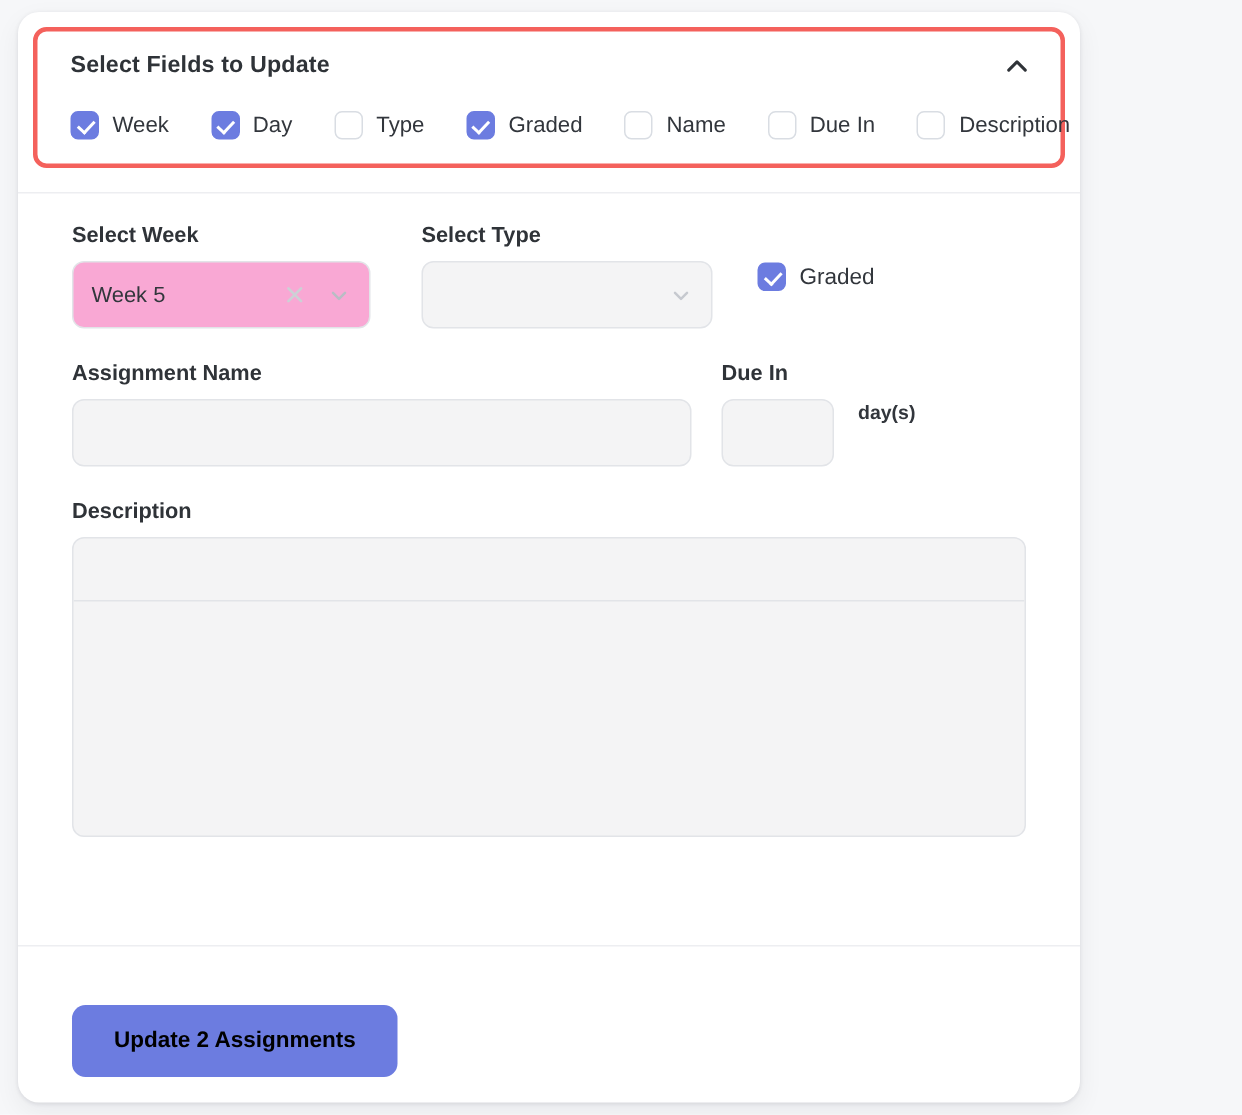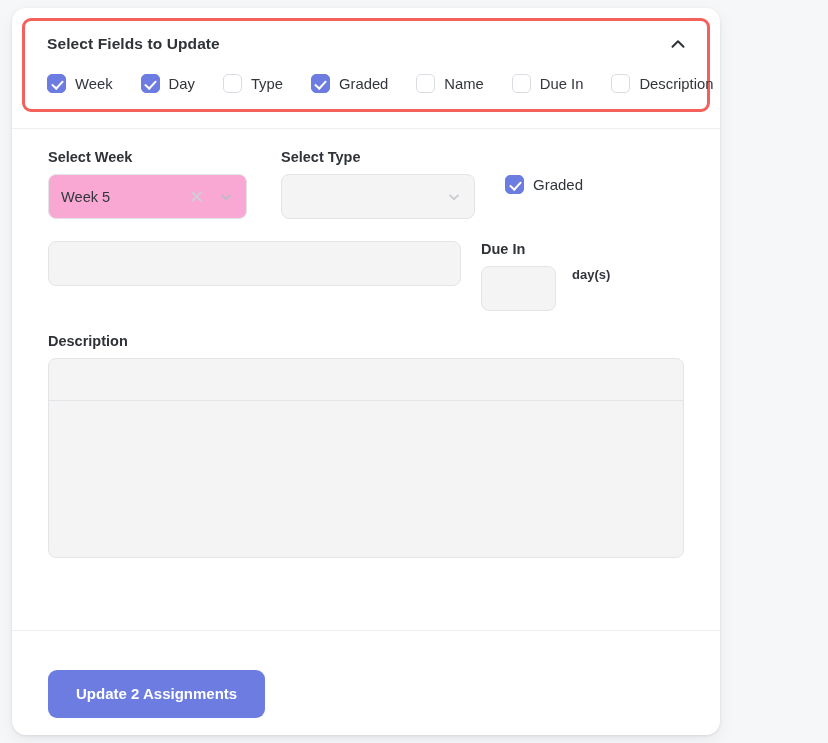--- a/index.html
+++ b/index.html
@@ -200,21 +200,21 @@
     cursor: pointer;
   }
   .btn-cancel {
     background: #e9ecfb;
     color: #5b6ad6;
     padding: 0 26px;
     height: 48px;
   }
   .btn-primary {
     background: #6c7ce0;
-    color: #ffffff;
+    color: #000000;
     padding: 0 28px;
     height: 48px;
   }
 </style>
 </head>
 <body>
 
 <div class="modal-card">
 
   <div class="field-panel">
@@ -303,20 +303,21 @@
       <div class="graded-side">
         <span class="cbox on"></span>
         <span class="check-label">Graded</span>
       </div>
 
     </div>
 
     <div class="row block">
 
       <div>
+        <div class="field-label">Assignment Name</div>
         <div class="ctl name-input">
           <span class="ctl-value"></span>
         </div>
       </div>
 
       <div class="duein-wrap">
         <div class="field-label">Due In</div>
         <div class="ctl duein-input">
           <span class="ctl-value"></span>
         </div>

